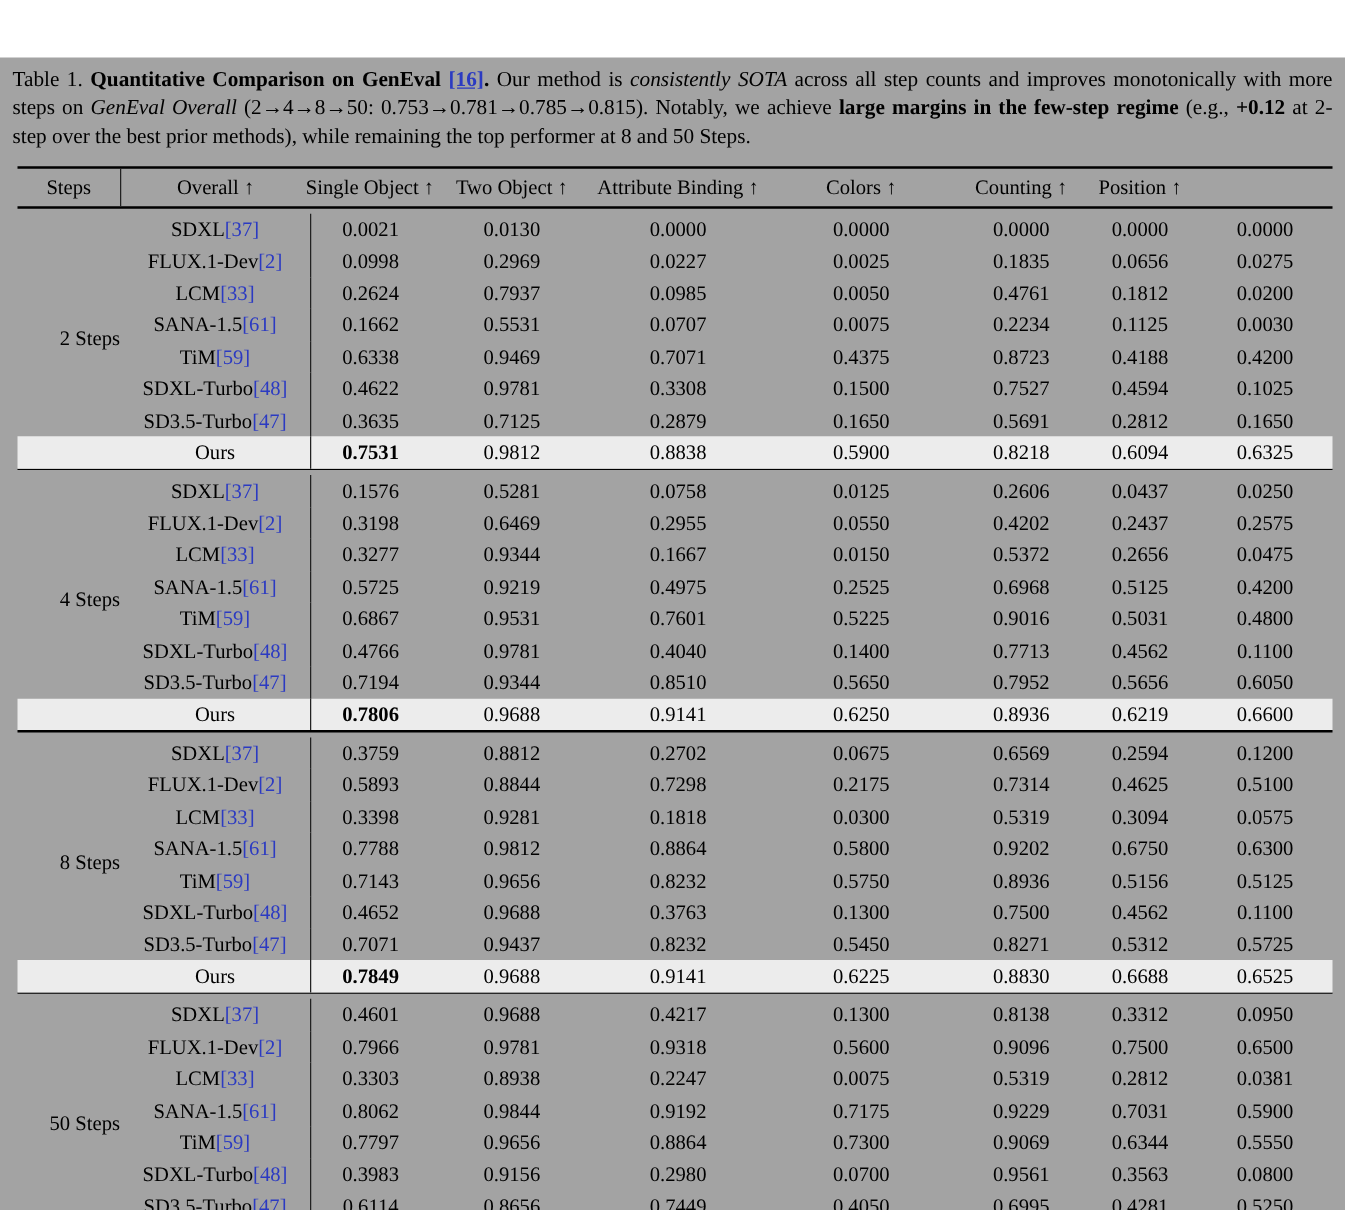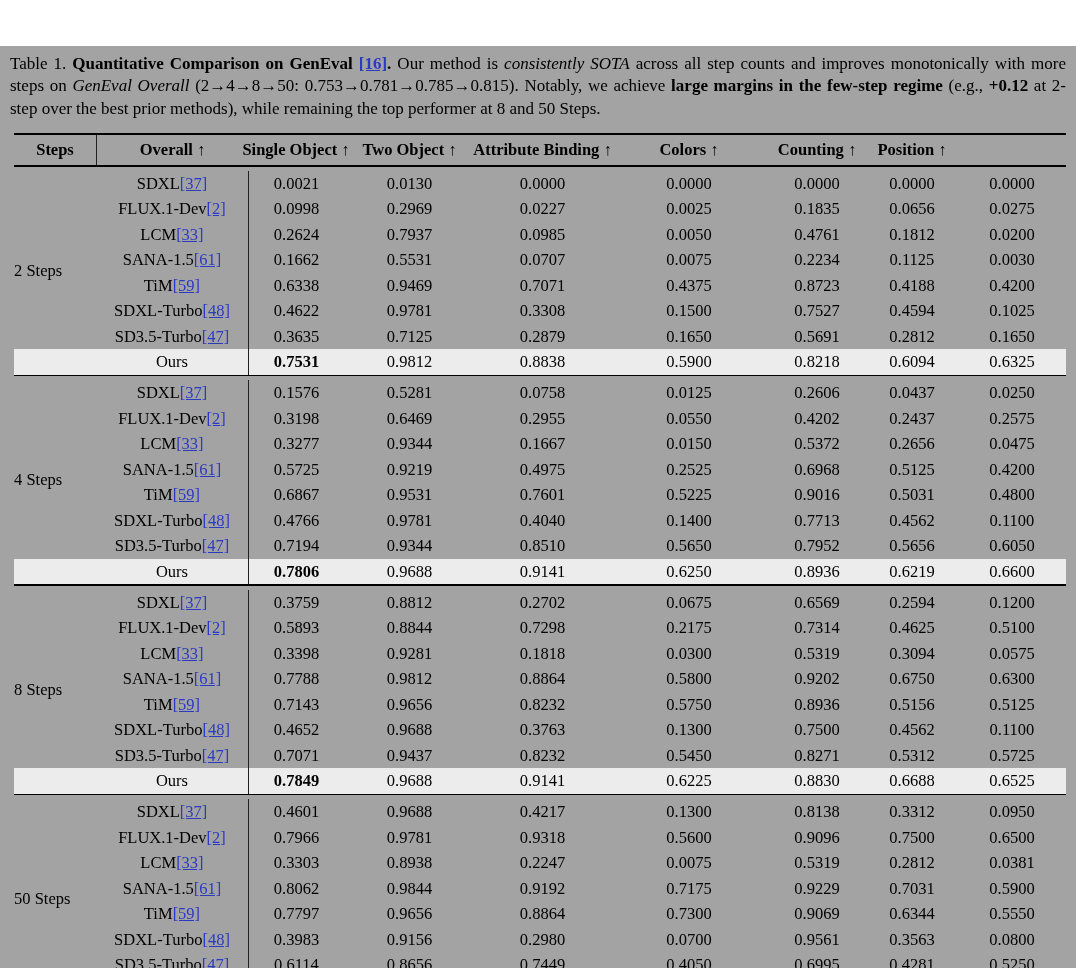--- a/index.html
+++ b/index.html
@@ -26,41 +26,41 @@
   .table{
     margin:13px 14px 0 14px;
     width:1052px;
     border-top:2px solid var(--rule);
   }
   .thead{
     display:grid;
     grid-template-columns:82px 152px 96px 131px 135px 158px 98px 92px 108px;
     height:32px;
     border-bottom:2.5px solid var(--rule);
-    font-weight:bold;
+    font-weight:normal;
   }
   .cell{
     display:flex;align-items:center;justify-content:center;
     font-size:16.5px;white-space:nowrap;
     height:100%;
   }
   .div-l{border-left:1px solid #222;}
   .group{position:relative;padding-top:4px;}
   .rows .row{
     display:grid;
     grid-template-columns:82px 152px 96px 131px 135px 158px 98px 92px 108px;
     height:25.5px;
   }
   .rows .row.ours{background:var(--ours-bg);}
   .bold{font-weight:bold;}
   .steps-label{
     position:absolute;left:0;top:50%;transform:translateY(-50%);
-    width:82px;text-align:left;font-size:16.5px;
-  }
-  .cite{color:var(--link-blue);text-decoration:underline;}
+    width:82px;text-align:right;font-size:16.5px;
+  }
+  .cite{color:var(--link-blue);}
   .method-cell span{white-space:pre;}
   .hsep{height:1.5px;background:var(--rule);}
 </style>
 </head>
 <body>
 
 <div class="page">
 
   <p class="caption"><span>Table 1. </span><span class="b">Quantitative Comparison on GenEval </span><span class="link">[16]</span><span class="b">. </span><span>Our method is </span><span class="i">consistently SOTA</span><span> across all step counts and improves monotonically with more steps on </span><span class="i">GenEval Overall</span><span> (2→4→8→50: 0.753→0.781→0.785→0.815). Notably, we achieve </span><span class="b">large margins in the few-step regime</span><span> (e.g., </span><span class="b">+0.12</span><span> at 2-step over the best prior methods), while remaining the top performer at 8 and 50 Steps.</span></p>
 

